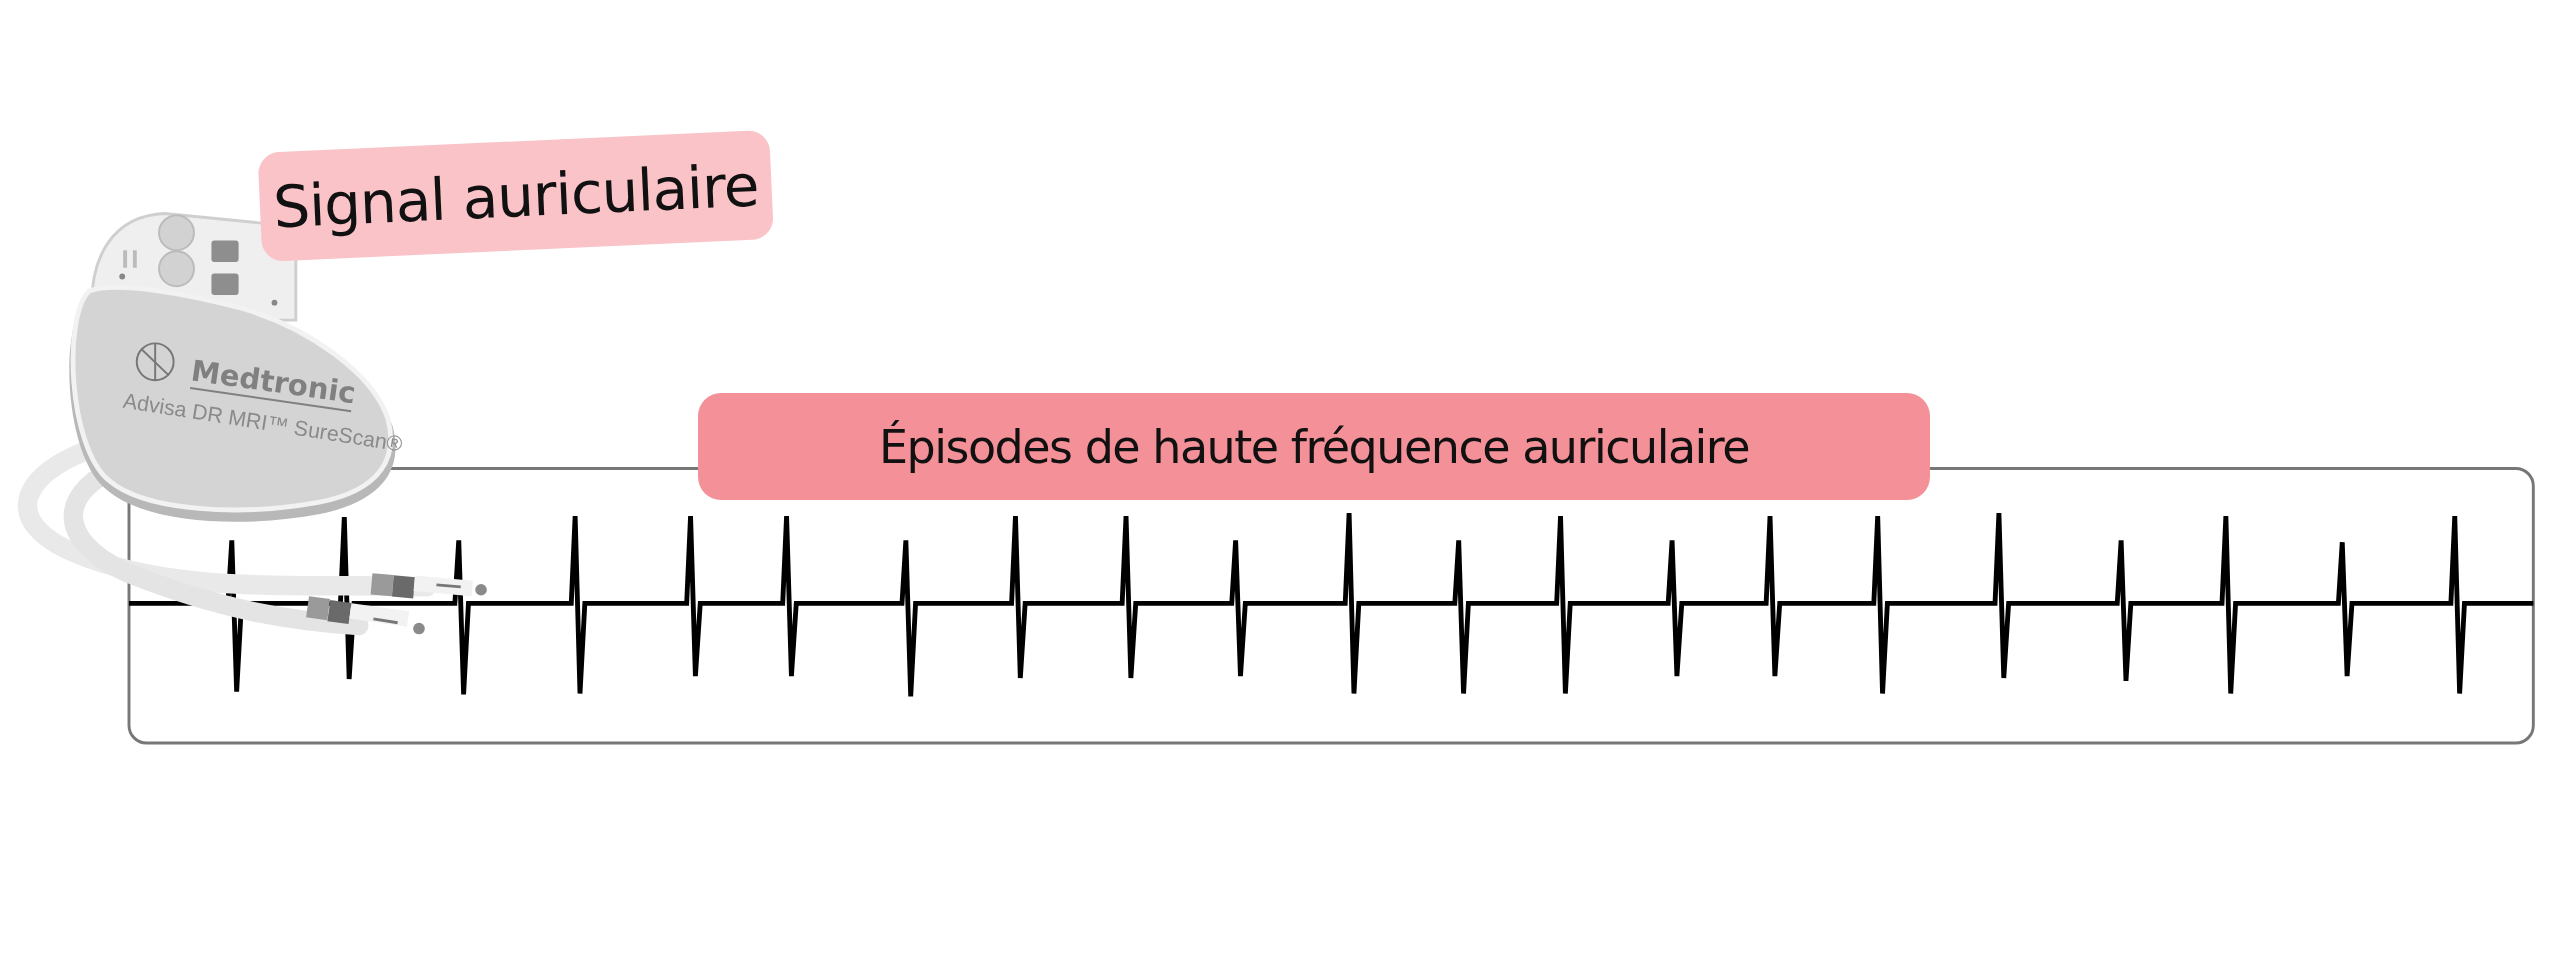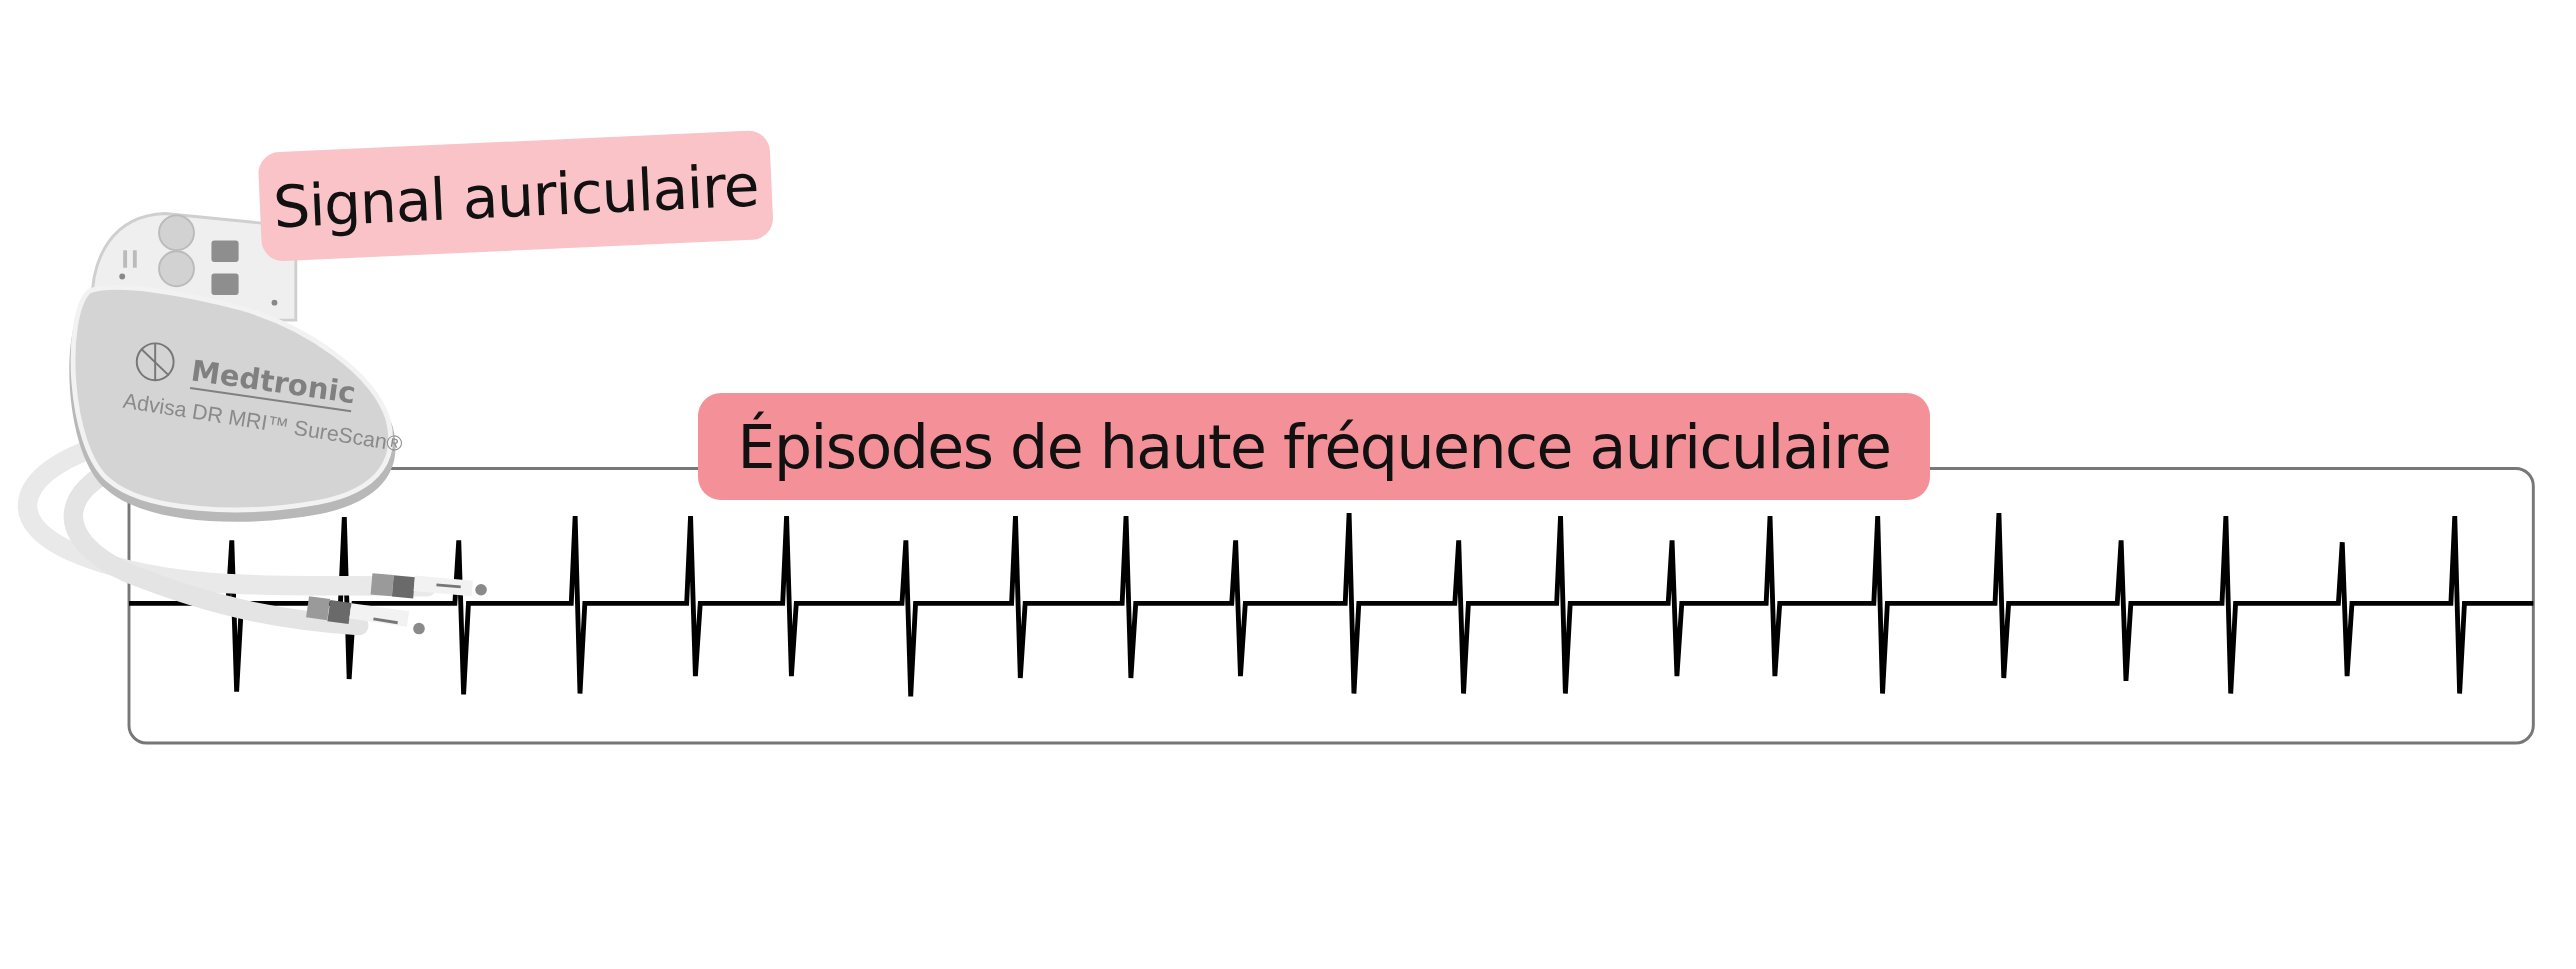--- a/index.html
+++ b/index.html
@@ -9,21 +9,21 @@
   .label-signal {
     position:absolute; left:260px; top:153px; width:512px; height:109px;
     background:#f9c3c8; border-radius:21.3px; transform:rotate(-2.6deg); transform-origin:left center;
     display:flex; align-items:center; justify-content:center;
     font-family:"DejaVu Sans", sans-serif; font-size:58px; color:#111; letter-spacing:-1px;
   }
   .label-episodes {
     position:absolute; left:698px; top:393px; width:1232px; height:107px;
     background:#f49198; border-radius:23px;
     display:flex; align-items:center; justify-content:center;
-    font-family:"DejaVu Sans", sans-serif; font-size:60px; color:#111; letter-spacing:-1.5px;
+    font-family:"DejaVu Sans", sans-serif; font-size:46px; color:#111; letter-spacing:-1.5px;
   }
 </style>
 </head>
 <body>
 
 <svg id="ecg-svg" viewBox="0 0 2656 1000">
   <rect id="frame" fill="#fff" stroke="#777" stroke-width="3" x="133" y="483" width="2479" height="283" rx="18"></rect>
   <path id="trace" fill="none" stroke="#000" stroke-width="5" stroke-linejoin="miter" d="M133,622 L235,622 L239,557 L244,713 L249,622 L351,622 L355,533 L360,700 L365,622 L469,622 L473,557 L478,716 L483,622 L589,622 L593,532 L598,715 L603,622 L708,622 L712,532 L717,697 L722,622 L807,622 L811,532 L816,697 L821,622 L930,622 L934,557 L939,718 L944,622 L1043,622 L1047,532 L1052,699 L1057,622 L1157,622 L1161,532 L1166,699 L1171,622 L1270,622 L1274,557 L1279,697 L1284,622 L1387,622 L1391,529 L1396,715 L1401,622 L1500,622 L1504,557 L1509,715 L1514,622 L1605,622 L1609,532 L1614,715 L1619,622 L1720,622 L1724,557 L1729,697 L1734,622 L1821,622 L1825,532 L1830,697 L1835,622 L1932,622 L1936,532 L1941,715 L1946,622 L2057,622 L2061,529 L2066,699 L2071,622 L2183,622 L2187,557 L2192,702 L2197,622 L2291,622 L2295,532 L2300,715 L2305,622 L2411,622 L2415,559 L2420,697 L2425,622 L2527,622 L2531,532 L2536,715 L2541,622 L2612,622"></path>
 </svg>
 

